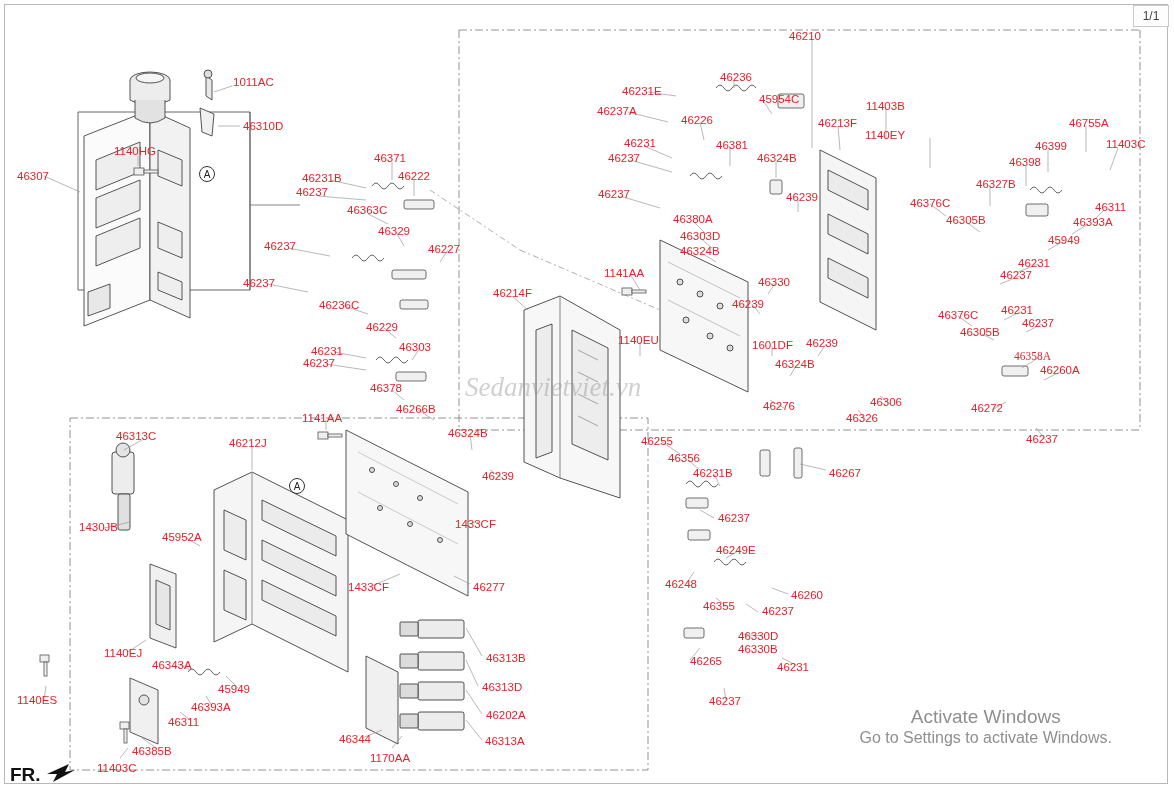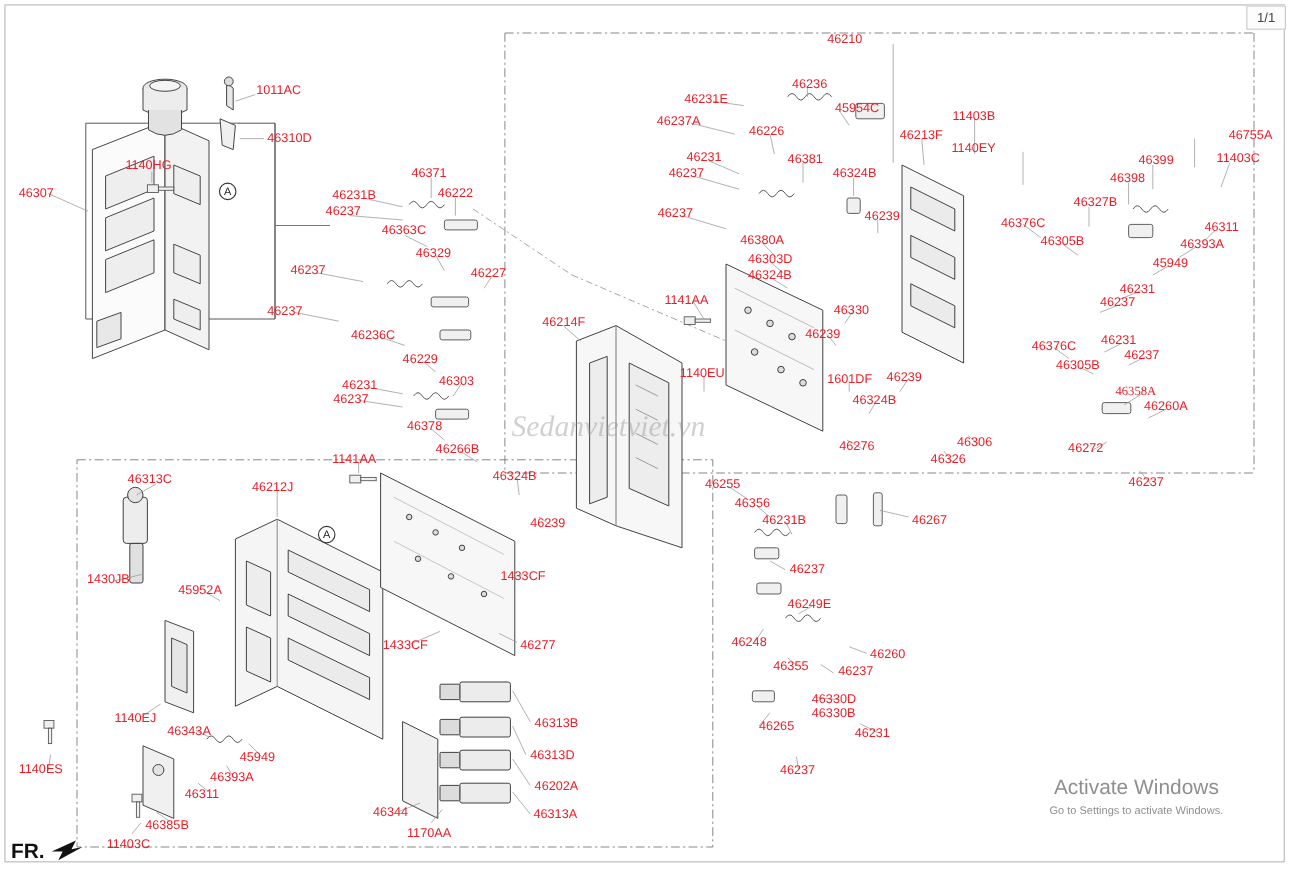--- a/index.html
+++ b/index.html
@@ -87,21 +87,21 @@
     top: 705px;
     text-align: center;
     color: #8d8d8d;
   }
   .activate .a1 {
     font-size: 19px;
     color: #8f8f8f;
     line-height: 24px;
   }
   .activate .a2 {
-    font-size: 10px;
+    font-size: 16px;
     color: #8f8f8f;
     line-height: 18px;
   }
   .fr-label {
     position: absolute;
     left: 10px;
     top: 764px;
     font-size: 19px;
     font-weight: bold;
     color: #111;
@@ -394,34 +394,34 @@
     <div class="a1">Activate Windows</div>
     <div class="a2">Go to Settings to activate Windows.</div>
   </div>
 
   <div class="fr-label">FR.</div>
   <svg class="fr-arrow" width="34" height="24" viewBox="0 0 34 24">
     <path d="M2 14 L24 4 L20 12 L30 10 L8 22 L12 14 Z" fill="#111"></path>
   </svg>
 
   <div id="labels">
-      <div class="label" style="left: 752px; top: 30px; text-align: center;">46210</div>
+      <div class="label" style="left: 789px; top: 30px; text-align: center;">46210</div>
       <div class="label" style="left: 233px; top: 76px;">1011AC</div>
       <div class="label" style="left: 243px; top: 120px;">46310D</div>
       <div class="label" style="left: 114px; top: 145px;">1140HG</div>
       <div class="label" style="left: 17px; top: 170px;">46307</div>
       <div class="label" style="left: 622px; top: 85px;">46231E</div>
       <div class="label" style="left: 720px; top: 71px;">46236</div>
       <div class="label" style="left: 759px; top: 93px;">45954C</div>
       <div class="label" style="left: 597px; top: 105px;">46237A</div>
       <div class="label" style="left: 681px; top: 114px;">46226</div>
       <div class="label" style="left: 866px; top: 100px;">11403B</div>
       <div class="label" style="left: 818px; top: 117px;">46213F</div>
       <div class="label" style="left: 865px; top: 129px;">1140EY</div>
-      <div class="label" style="left: 1117px; top: 117px;">46755A</div>
+      <div class="label" style="left: 1069px; top: 117px;">46755A</div>
       <div class="label" style="left: 1035px; top: 140px;">46399</div>
       <div class="label" style="left: 1106px; top: 138px;">11403C</div>
       <div class="label" style="left: 1009px; top: 156px;">46398</div>
       <div class="label" style="left: 624px; top: 137px;">46231</div>
       <div class="label" style="left: 608px; top: 152px;">46237</div>
       <div class="label" style="left: 716px; top: 139px;">46381</div>
       <div class="label" style="left: 757px; top: 152px;">46324B</div>
       <div class="label" style="left: 374px; top: 152px;">46371</div>
       <div class="label" style="left: 976px; top: 178px;">46327B</div>
       <div class="label" style="left: 1095px; top: 201px;">46311</div>

